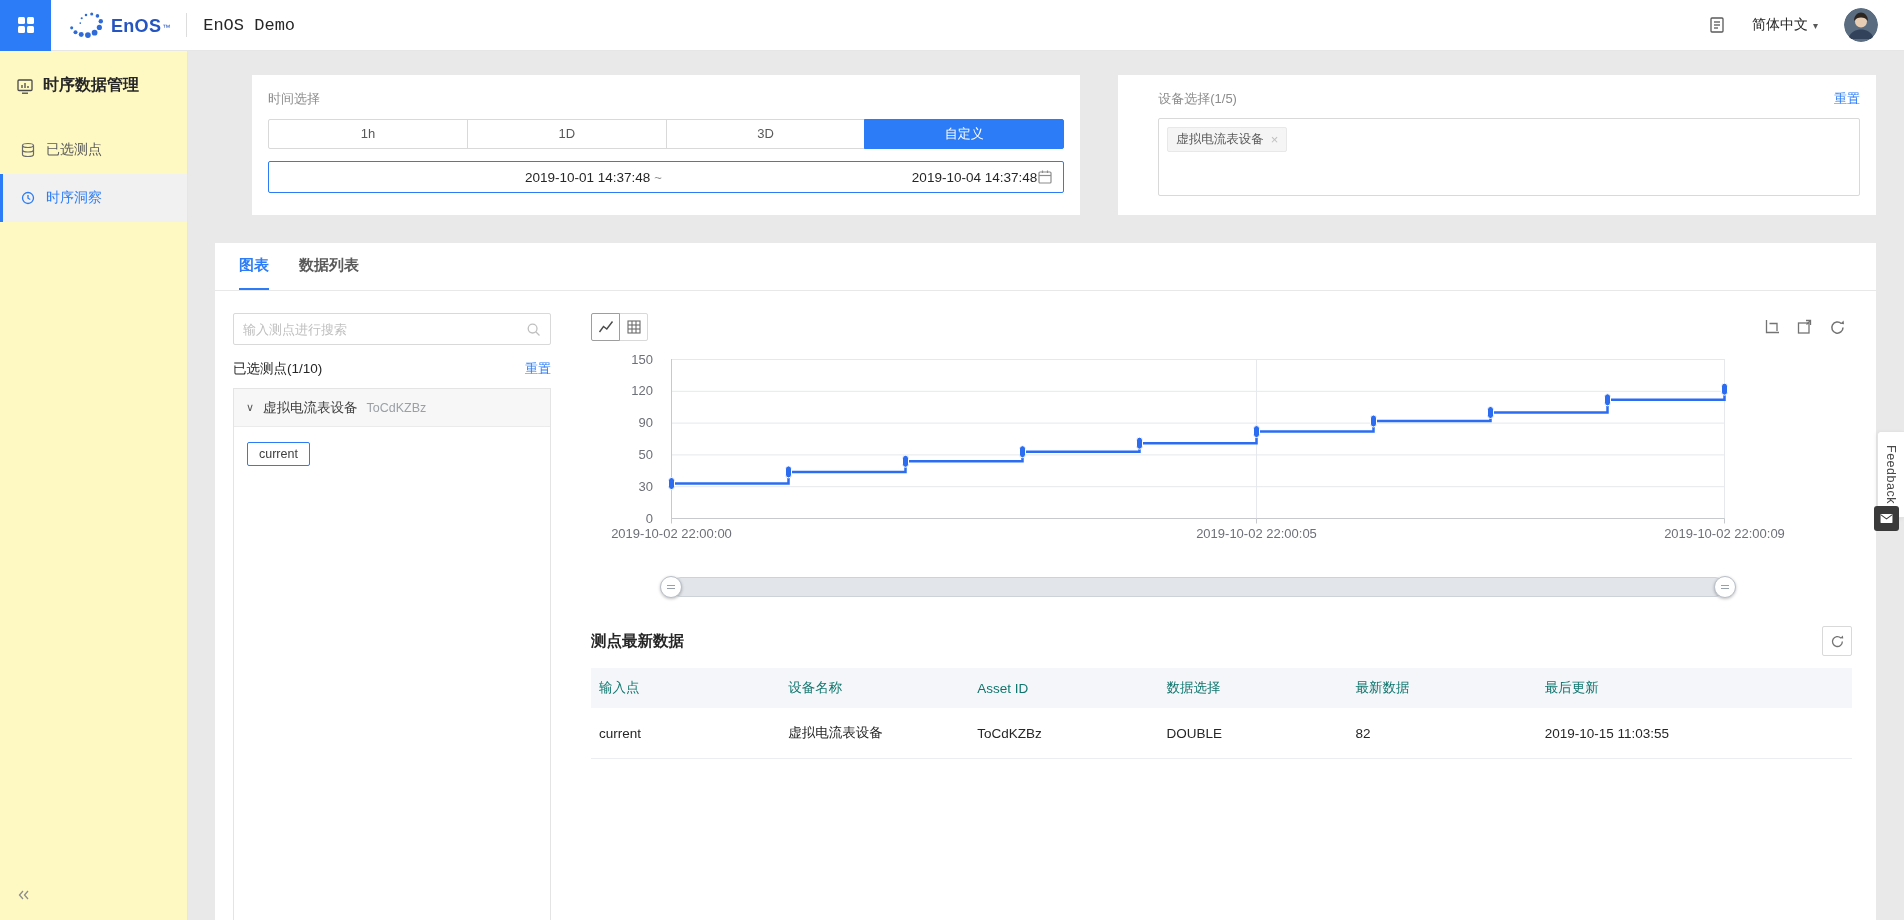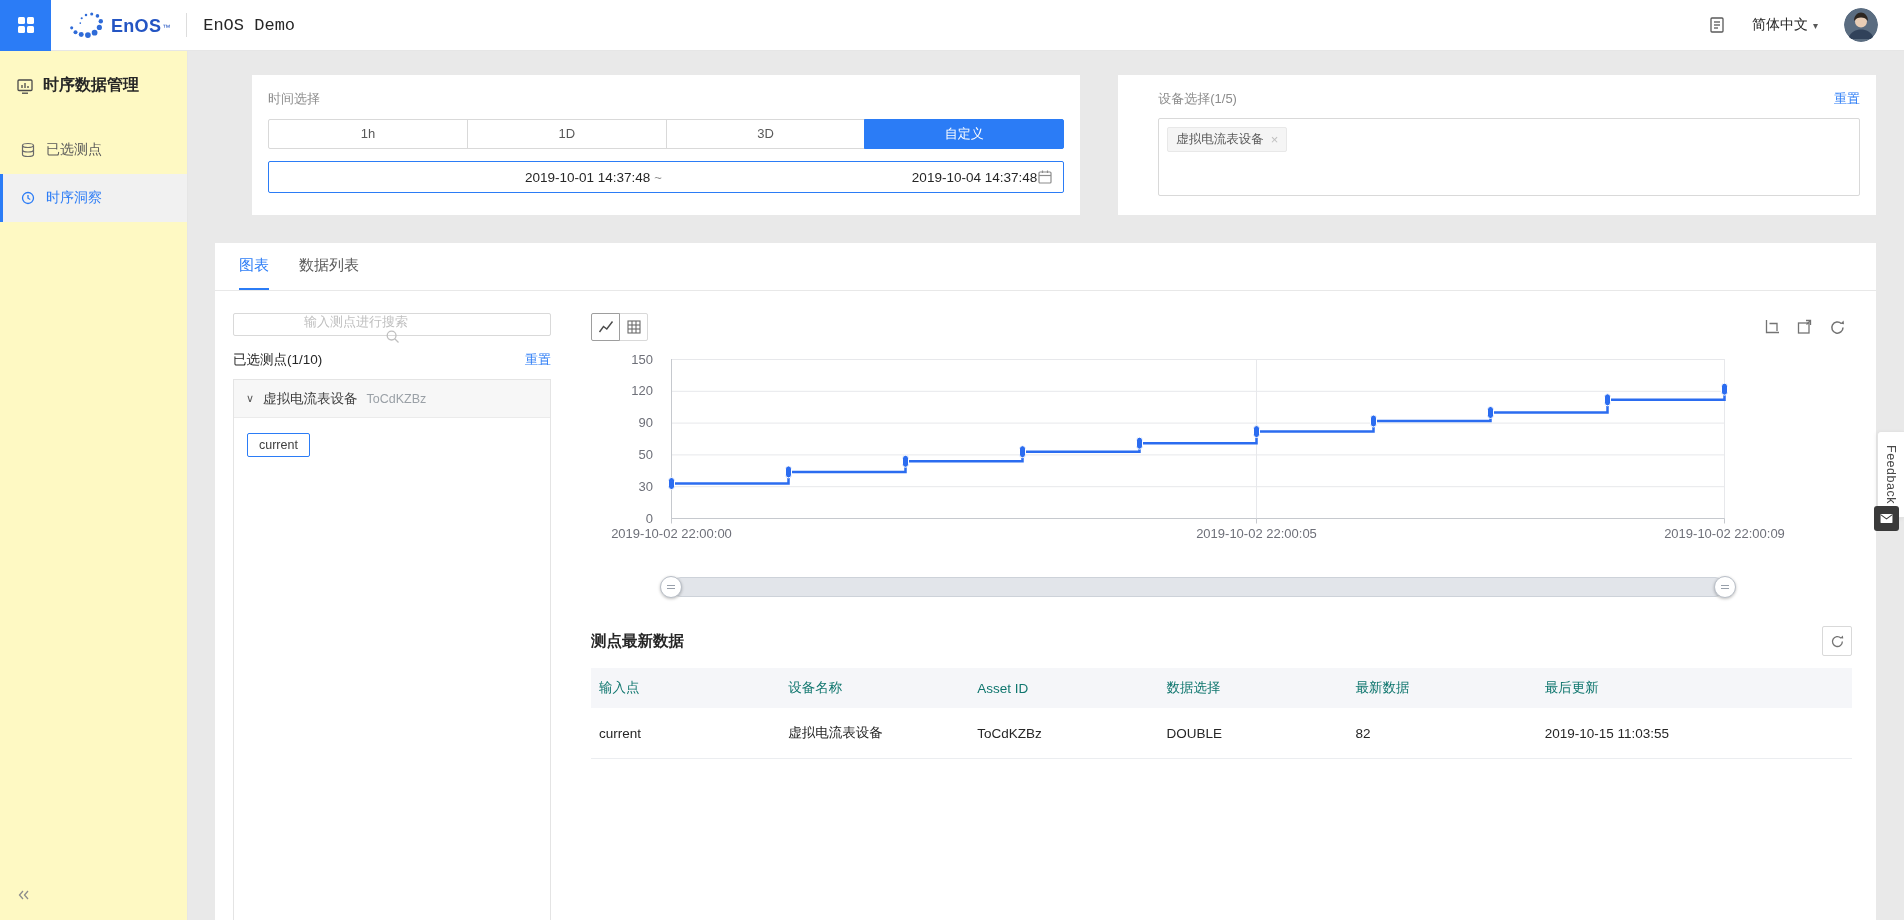--- a/index.html
+++ b/index.html
@@ -52,27 +52,27 @@
   .date-range{margin-top:12px;height:32px;border:1px solid var(--accent);border-radius:2px;display:flex;align-items:center;padding:0 10px;cursor:pointer;}
   .date-range .date{flex:1;text-align:right;font-size:13.5px;color:#262626;}
   .date-range .tilde{color:#8c8c8c;font-size:13px;padding:0 4px;}
   .tag-box{margin-top:10px;border:1px solid var(--border);border-radius:2px;height:78px;padding:8px;cursor:text;}
   .tag{display:inline-flex;align-items:center;gap:7px;background:#f5f5f5;border:1px solid #e8e8e8;border-radius:2px;padding:3px 8px;font-size:12.5px;color:#595959;}
   .tag-close{color:#bfbfbf;cursor:pointer;font-size:13px;line-height:12px;}
 
   
   .panel{margin-top:28px;background:#fff;height:900px;}
   .tabbar{height:48px;display:flex;align-items:stretch;gap:30px;padding:0 24px;border-bottom:1px solid #e8e8e8;}
-  .tab{display:flex;align-items:center;font-size:15px;color:#595959;cursor:pointer;border-bottom:2px solid transparent;}
+  .tab{display:flex;align-items:center;font-size:15px;color:#595959;cursor:pointer;border-bottom:2px solid transparent;font-weight:bold;}
   .tab.active{color:var(--accent);border-bottom-color:var(--accent);}
   .panel-body{display:flex;padding:22px 24px 0 18px;}
 
   
   .points-col{width:318px;flex:0 0 318px;}
-  .search{height:23px;border:1px solid var(--border);border-radius:2px;display:flex;align-items:center;padding:0 9px;flex-direction:column;}
+  .search{height:32px;border:1px solid var(--border);border-radius:2px;display:flex;align-items:center;padding:0 9px;}
   .search input{flex:1;border:none;outline:none;font-size:13px;color:#262626;background:transparent;}
   .search input::placeholder{color:#bfbfbf;}
   .sel-row{display:flex;justify-content:space-between;align-items:center;margin-top:15px;font-size:13.5px;color:#262626;}
   .tree{margin-top:10px;border:1px solid #e4e4e4;height:560px;}
   .tree-head{background:#f7f7f7;height:38px;display:flex;align-items:center;gap:9px;padding:0 12px;border-bottom:1px solid #ebebeb;cursor:pointer;}
   .tree-head .chev{font-size:11px;color:#595959;}
   .tree-head .dev-name{font-size:13.5px;color:#404040;}
   .tree-head .dev-id{font-size:12.5px;color:#9aa0a6;}
   .tree-body{padding:15px 13px;}
   .chip{display:inline-block;border:1px solid var(--accent);border-radius:2px;padding:4px 11px;font-size:12.5px;color:#404040;cursor:pointer;background:#fff;}

